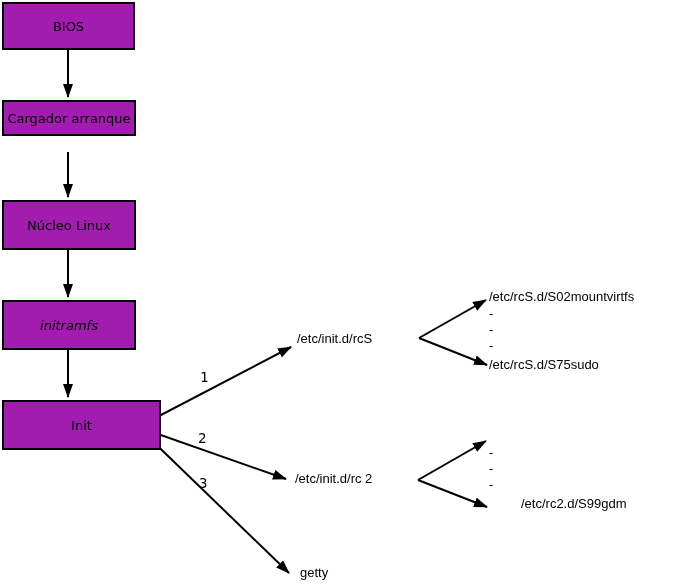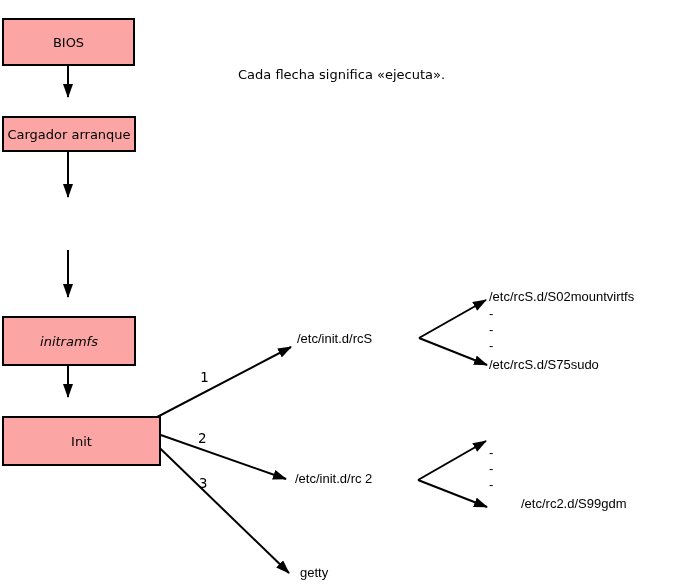--- a/index.html
+++ b/index.html
@@ -20,28 +20,27 @@
     position: absolute;
     left: 0;
     top: 0;
     width: 684px;
     height: 585px;
   }
   .box {
     position: absolute;
     box-sizing: border-box;
     border: 2px solid #000000;
-    background: #fca5a5;
+    background: #a21caf;
     display: flex;
     align-items: center;
     justify-content: center;
     font-size: 13px;
     line-height: 15px;
     text-align: center;
-    margin-top: 16px;
   }
   .box-bios       { left: 2px; top: 2px;   width: 133px; height: 48px; }
   .box-bootloader { left: 2px; top: 100px; width: 134px; height: 36px; }
   .box-kernel     { left: 2px; top: 200px; width: 134px; height: 50px; }
   .box-initramfs  { left: 2px; top: 300px; width: 134px; height: 50px; font-style: italic; }
   .box-init       { left: 2px; top: 400px; width: 159px; height: 50px; }
   .lbl {
     position: absolute;
     white-space: pre;
     font-size: 13px;
@@ -98,28 +97,30 @@
       <path d="M418,480 L487,507" marker-end="url(#ah)"></path>
     </g>
   </svg>
 
   <div class="box box-bios">
     <span>BIOS</span>
   </div>
   <div class="box box-bootloader">
     <span>Cargador arranque</span>
   </div>
+  <div class="box box-kernel">
+    <span>Núcleo Linux</span>
+  </div>
   <div class="box box-initramfs">
     <span>initramfs</span>
   </div>
   <div class="box box-init">
     <span>Init</span>
   </div>
 
-  <div class="lbl note">Cada flecha significa «ejecuta».</div>
 
   <div class="lbl ordernum lbl-order-1">1</div>
   <div class="lbl ordernum lbl-order-2">2</div>
   <div class="lbl ordernum lbl-order-3">3</div>
 
   <div class="lbl mono lbl-rcs">/etc/init.d/rcS</div>
   <div class="lbl mono lbl-rc2">/etc/init.d/rc 2</div>
   <div class="lbl mono lbl-getty">getty</div>
 
   <div class="lbl mono lbl-s02">/etc/rcS.d/S02mountvirtfs</div>

